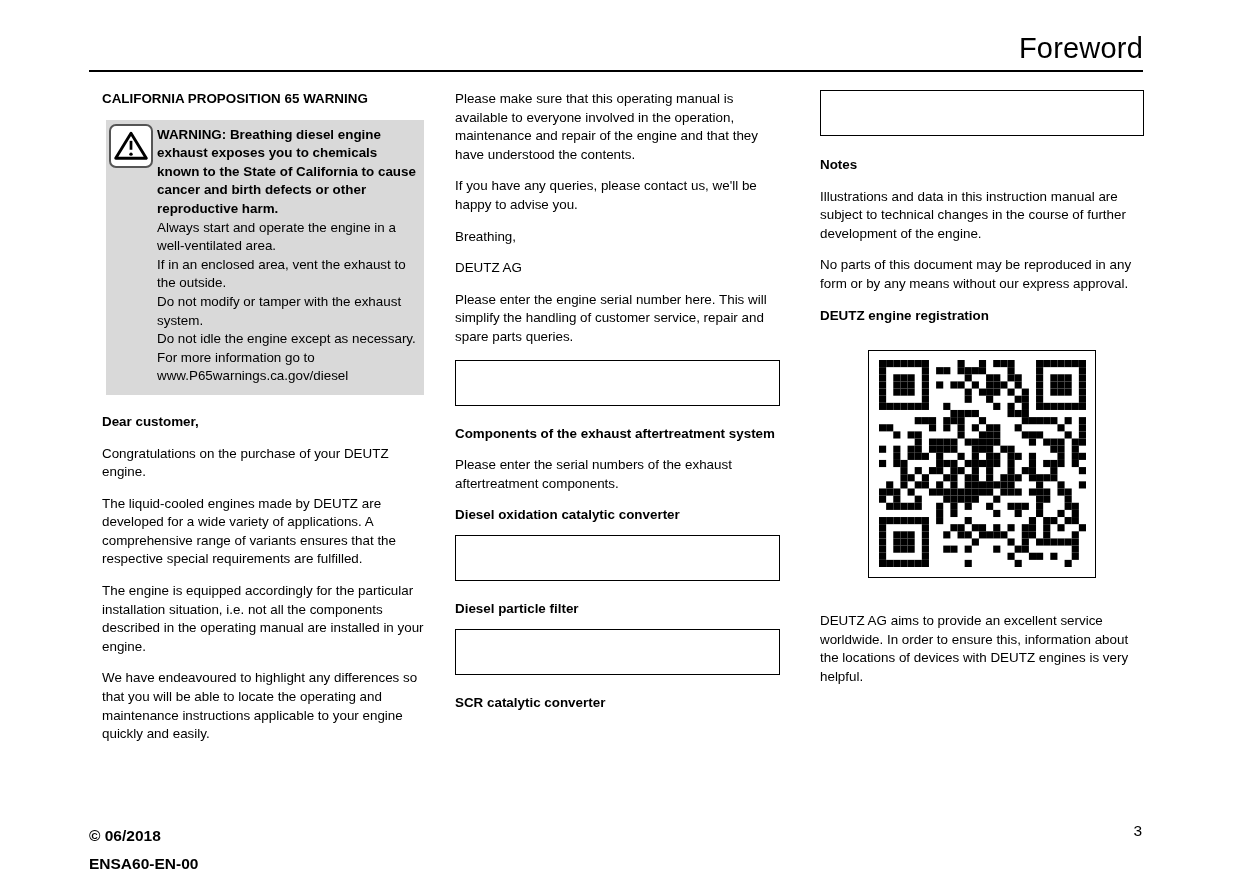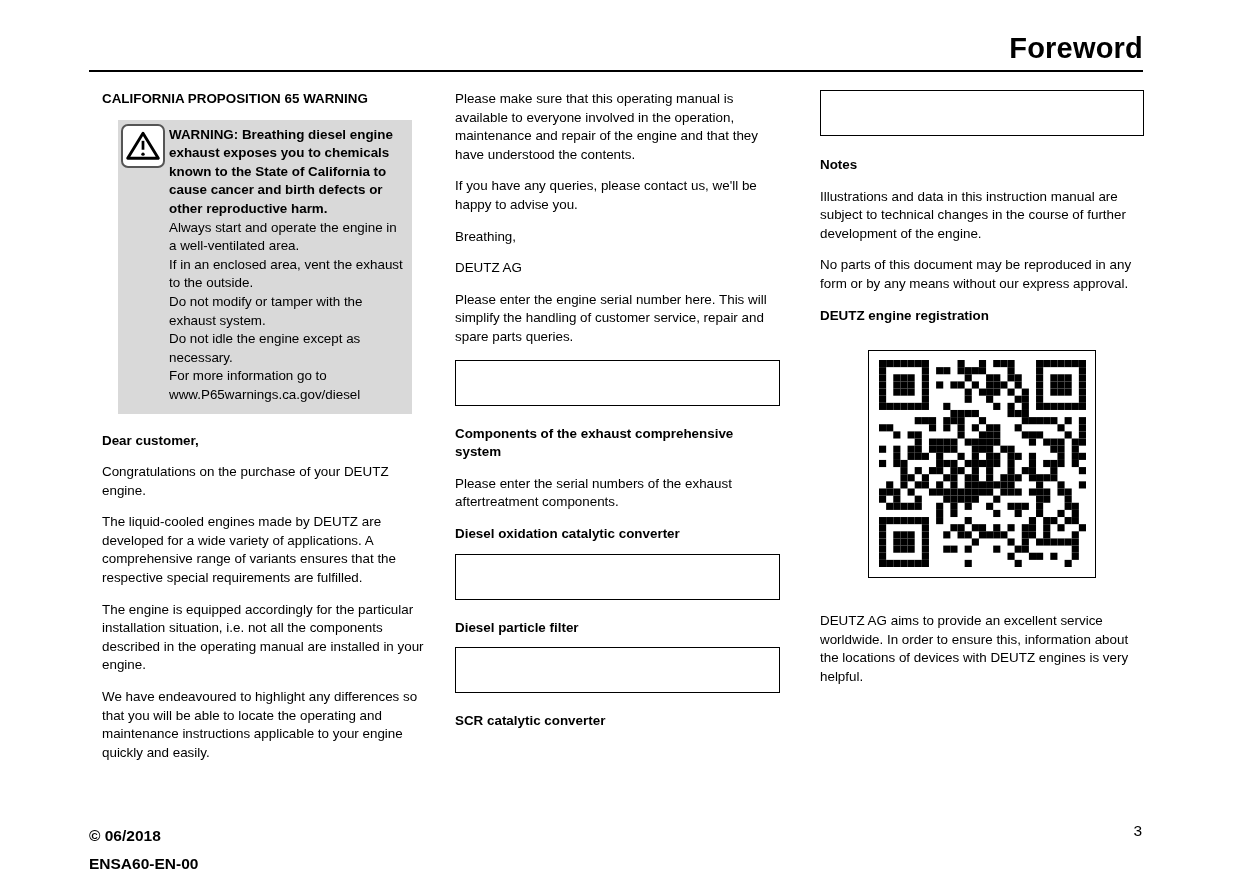--- a/index.html
+++ b/index.html
@@ -8,21 +8,21 @@
     background:#ffffff;
     color:#000000;
     font-family:"Liberation Sans", sans-serif;
     position:relative;
     overflow:hidden;
   }
   .page { position:absolute; inset:0; }
 
   .title {
     position:absolute; top:32px; right:97px;
-    font-size:29px; font-weight:bold; letter-spacing:0.2px;
+    font-size:29px; font-weight:normal; letter-spacing:0.2px;
   }
   .rule {
     position:absolute; top:70px; left:89px; width:1054px;
     border-top:2px solid #000;
   }
 
   .col {
     position:absolute; top:90px;
     font-size:13.4px; line-height:18.6px;
   }
@@ -32,21 +32,21 @@
 
   .col p { margin:0 0 13px; }
   .bold { font-weight:bold; }
   .mb   { margin-bottom:13px; }
 
   
   .warnbox {
     background:#d9d9d9;
     position:relative;
     padding:6px 8px 9px 51px;
-    margin:11px 16px 18px;
+    margin:11px 4px 18px;
   }
   .warn-icon {
     position:absolute; left:3px; top:4px;
     width:44px; height:44px;
     background:#ffffff;
     border:2px solid #555;
     border-radius:7px;
     display:flex; align-items:center; justify-content:center;
   }
   .warnbox .wline { margin:0; }
@@ -115,21 +115,21 @@
 
   <div class="col col2">
     <p>Please make sure that this operating manual is available to everyone involved in the operation, maintenance and repair of the engine and that they have understood the contents.</p>
     <p>If you have any queries, please contact us, we'll be happy to advise you.</p>
     <p>Breathing,</p>
     <p>DEUTZ AG</p>
 
     <p>Please enter the engine serial number here. This will simplify the handling of customer service, repair and spare parts queries.</p>
     <div class="field-box"></div>
 
-    <div class="bold mb">Components of the exhaust comprehensive system</div>
+    <div class="bold mb">Components of the exhaust aftertreatment system</div>
     <p>Please enter the serial numbers of the exhaust aftertreatment components.</p>
 
     <div class="bold">Diesel oxidation catalytic converter</div>
     <div class="field-box"></div>
 
     <div class="bold">Diesel particle filter</div>
     <div class="field-box"></div>
 
     <div class="bold">SCR catalytic converter</div>
   </div>

